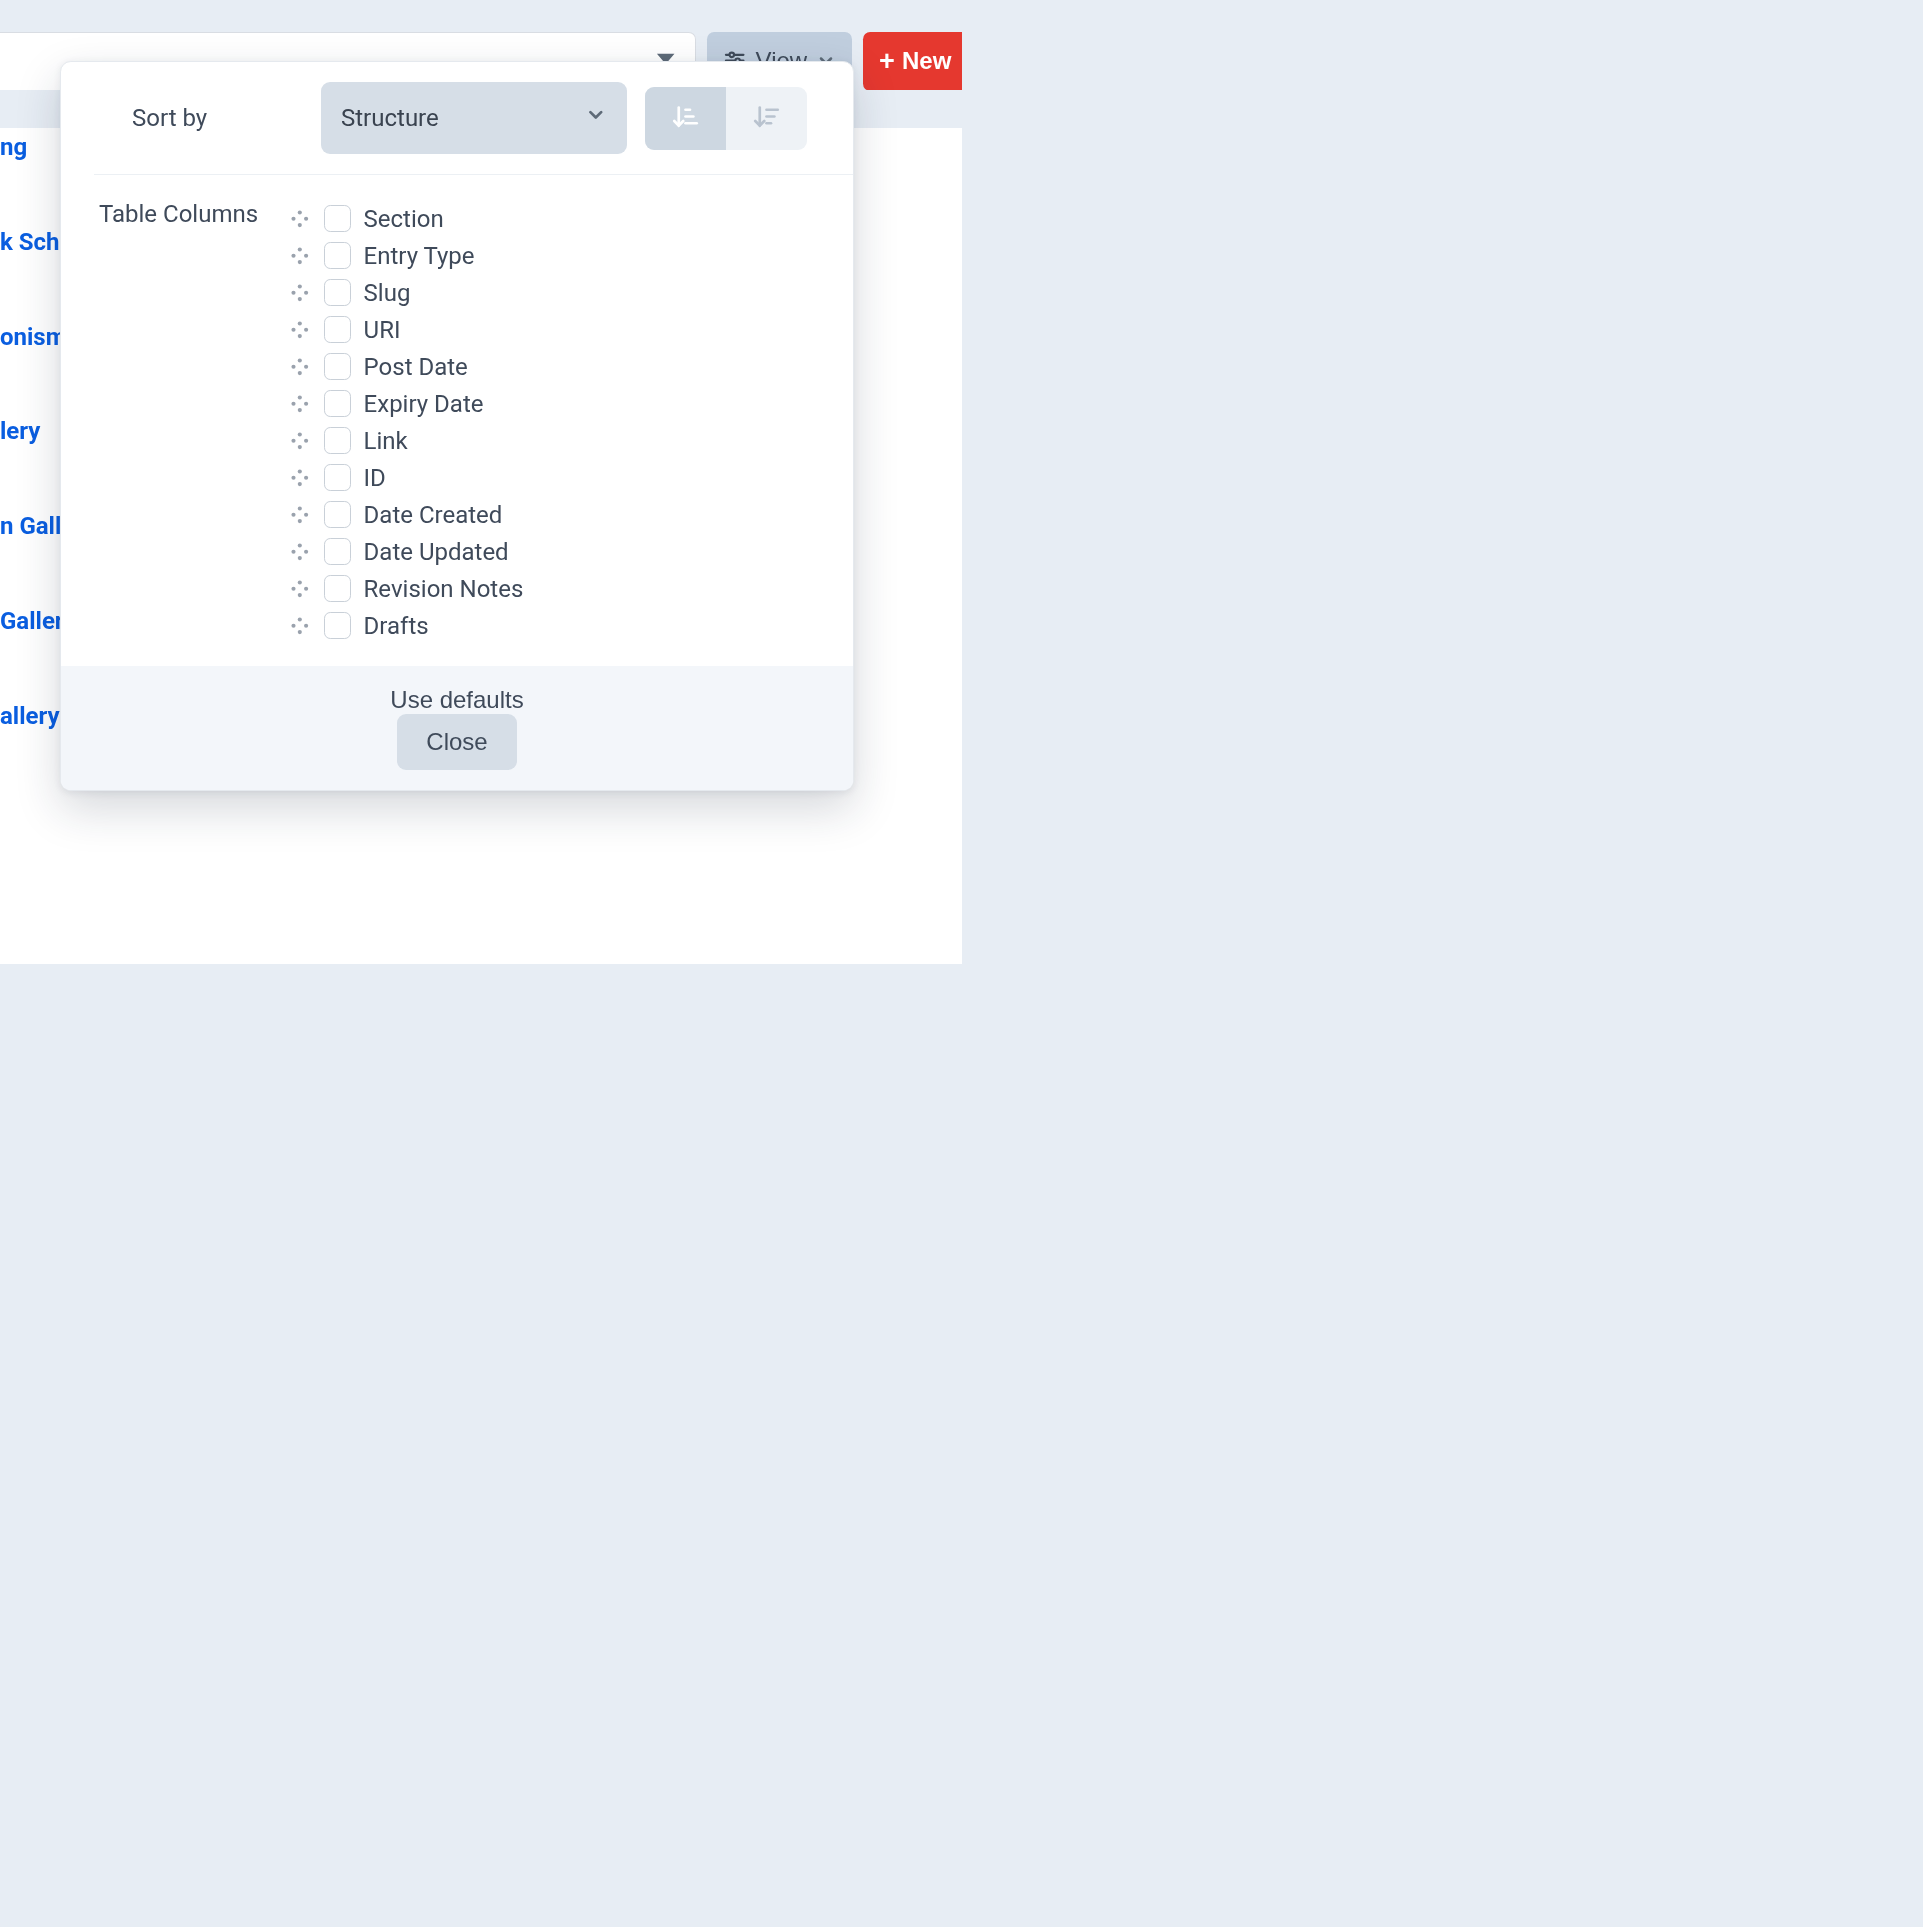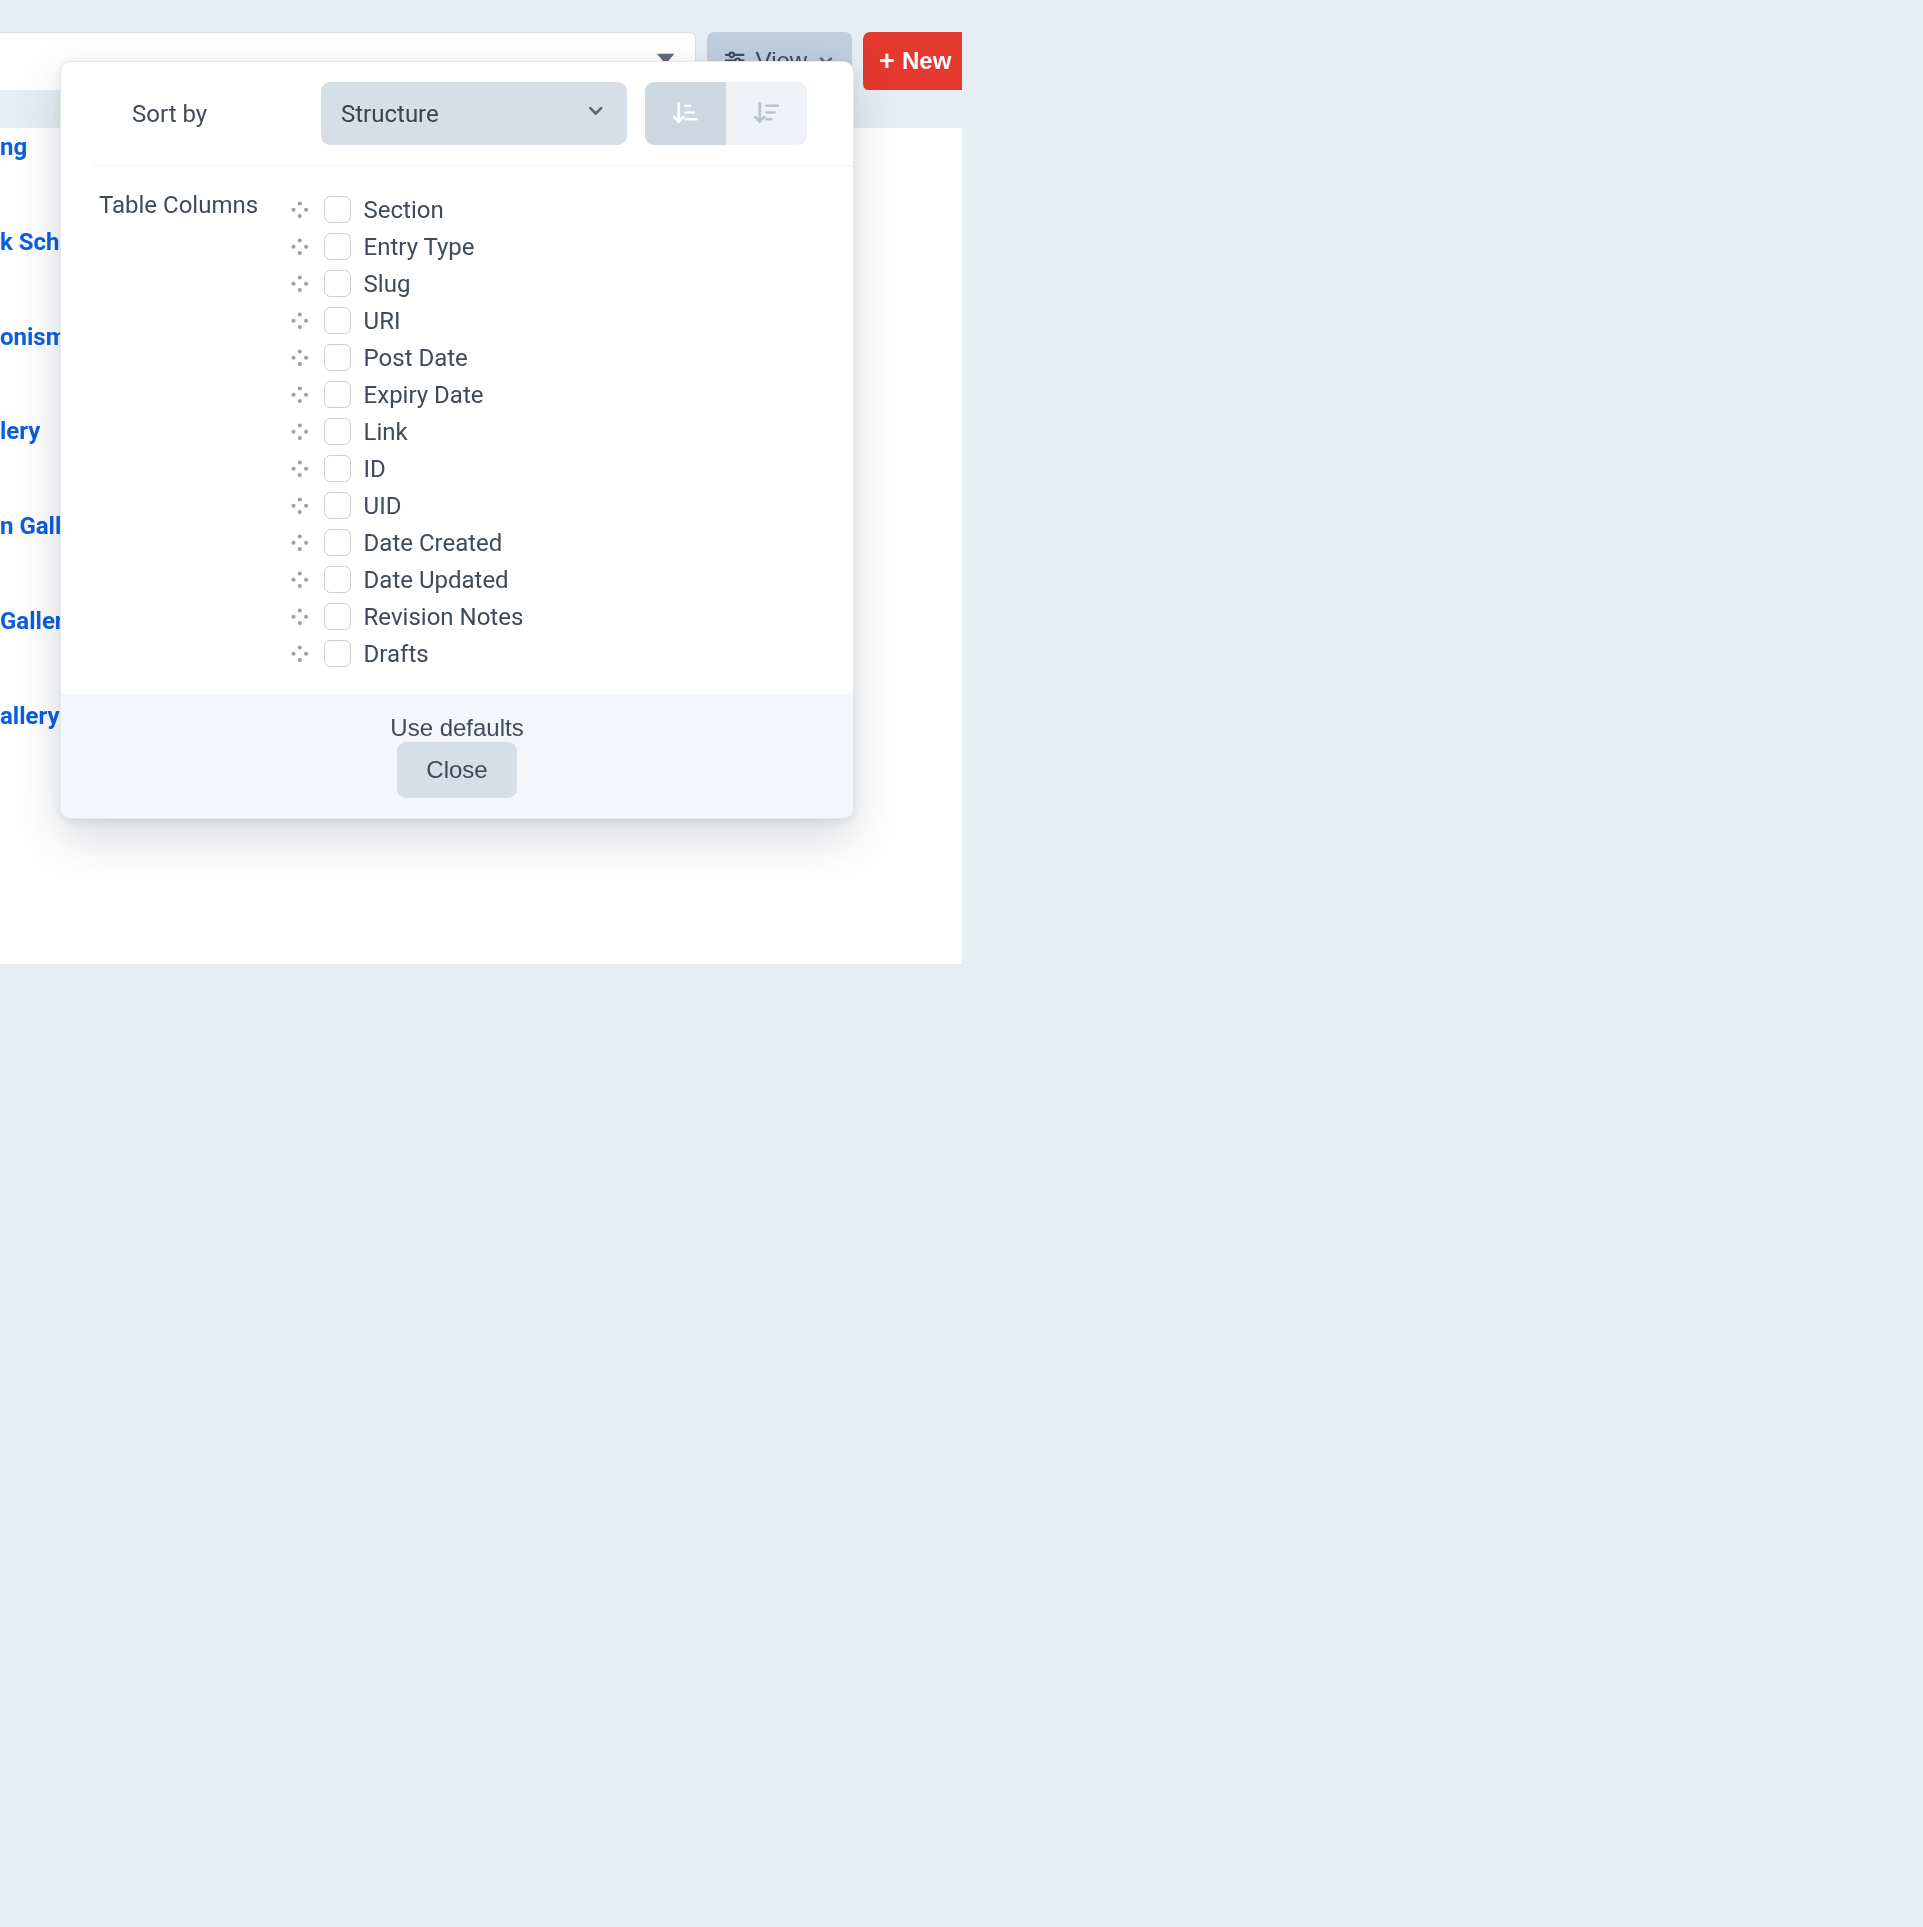--- a/index.html
+++ b/index.html
@@ -161,21 +161,21 @@
 
   .sort-row {
     border-bottom: 0.9px solid #ecf0f4;
     align-items: center;
     margin-left: 33px;
   }
   .select-wrap {
     flex: 1;
     background: #d6dee7;
     border-radius: 9px;
-    height: 63px;
+    height: 72px;
     padding: 0 20px;
     display: flex;
     align-items: center;
     justify-content: space-between;
     cursor: pointer;
     max-width: 306px;
   }
   .select-wrap .sel-text {
     color: #3a4350;
     font-size: 24px;
@@ -457,32 +457,20 @@
         <div class="col-item">
           <span class="drag-handle">
             <svg width="21.6" height="21.6" viewBox="0 0 24 24" fill="currentColor">
               <circle cx="12" cy="5" r="2.3"></circle>
               <circle cx="5" cy="12" r="2.3"></circle>
               <circle cx="19" cy="12" r="2.3"></circle>
               <circle cx="12" cy="19" r="2.3"></circle>
             </svg>
           </span>
           <span class="checkbox"></span>
-          <span class="col-label">UID</span>
-        </div>
-        <div class="col-item">
-          <span class="drag-handle">
-            <svg width="21.6" height="21.6" viewBox="0 0 24 24" fill="currentColor">
-              <circle cx="12" cy="5" r="2.3"></circle>
-              <circle cx="5" cy="12" r="2.3"></circle>
-              <circle cx="19" cy="12" r="2.3"></circle>
-              <circle cx="12" cy="19" r="2.3"></circle>
-            </svg>
-          </span>
-          <span class="checkbox"></span>
           <span class="col-label">Date Created</span>
         </div>
         <div class="col-item">
           <span class="drag-handle">
             <svg width="21.6" height="21.6" viewBox="0 0 24 24" fill="currentColor">
               <circle cx="12" cy="5" r="2.3"></circle>
               <circle cx="5" cy="12" r="2.3"></circle>
               <circle cx="19" cy="12" r="2.3"></circle>
               <circle cx="12" cy="19" r="2.3"></circle>
             </svg>

